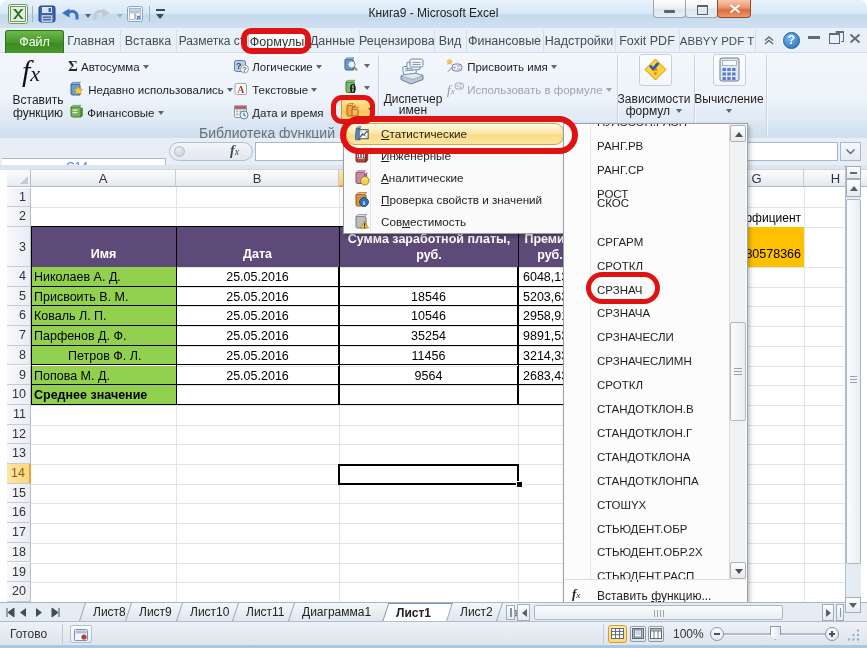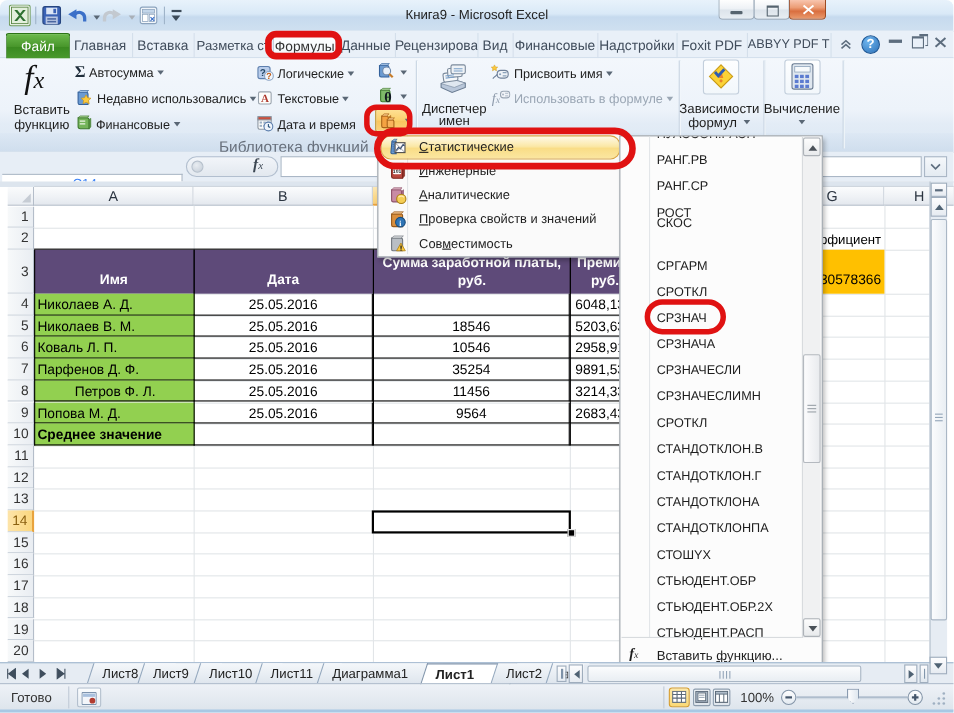--- a/index.html
+++ b/index.html
@@ -375,21 +375,21 @@
 <div class="cell" style="left:340px;top:66px;width:178px;text-align:center;color:#fff;font-weight:bold;white-space:normal;line-height:16px">Сумма заработной платы, руб.</div>
 <div class="cell" style="left:518px;top:66px;width:64px;text-align:center;color:#fff;font-weight:bold;white-space:normal;line-height:16px">Премия, руб.</div>
 <div class="abs" style="left:31px;top:102.0px;width:146px;height:19.7px;background:#92d050;border-bottom:1px solid #000;box-sizing:border-box"></div>
 <div class="cell" style="left:34px;top:105.0px;width:142px;">Николаев А. Д.</div>
 <div class="abs" style="left:176px;top:102.0px;width:163px;height:19.7px;border-bottom:1px solid #000;border-right:1px solid #000;box-sizing:border-box"></div>
 <div class="abs" style="left:339px;top:102.0px;width:179px;height:19.7px;border-bottom:1px solid #000;border-right:1px solid #000;box-sizing:border-box"></div>
 <div class="abs" style="left:518px;top:102.0px;width:64px;height:19.7px;border-bottom:1px solid #000;border-right:1px solid #000;box-sizing:border-box"></div>
 <div class="cell" style="left:176px;top:105.0px;width:163px;text-align:center">25.05.2016</div>
 <div class="cell" style="left:523px;top:105.0px;width:80px">6048,13</div>
 <div class="abs" style="left:31px;top:121.7px;width:146px;height:19.7px;background:#92d050;border-bottom:1px solid #000;box-sizing:border-box"></div>
-<div class="cell" style="left:34px;top:124.7px;width:142px;">Николаев В. М.</div>
+<div class="cell" style="left:34px;top:124.7px;width:142px;">Присвоить В. М.</div>
 <div class="abs" style="left:176px;top:121.7px;width:163px;height:19.7px;border-bottom:1px solid #000;border-right:1px solid #000;box-sizing:border-box"></div>
 <div class="abs" style="left:339px;top:121.7px;width:179px;height:19.7px;border-bottom:1px solid #000;border-right:1px solid #000;box-sizing:border-box"></div>
 <div class="abs" style="left:518px;top:121.7px;width:64px;height:19.7px;border-bottom:1px solid #000;border-right:1px solid #000;box-sizing:border-box"></div>
 <div class="cell" style="left:176px;top:124.7px;width:163px;text-align:center">25.05.2016</div>
 <div class="cell" style="left:339px;top:124.7px;width:179px;text-align:center">18546</div>
 <div class="cell" style="left:523px;top:124.7px;width:80px">5203,63</div>
 <div class="abs" style="left:31px;top:141.4px;width:146px;height:19.7px;background:#92d050;border-bottom:1px solid #000;box-sizing:border-box"></div>
 <div class="cell" style="left:34px;top:144.4px;width:142px;">Коваль Л. П.</div>
 <div class="abs" style="left:176px;top:141.4px;width:163px;height:19.7px;border-bottom:1px solid #000;border-right:1px solid #000;box-sizing:border-box"></div>
 <div class="abs" style="left:339px;top:141.4px;width:179px;height:19.7px;border-bottom:1px solid #000;border-right:1px solid #000;box-sizing:border-box"></div>

